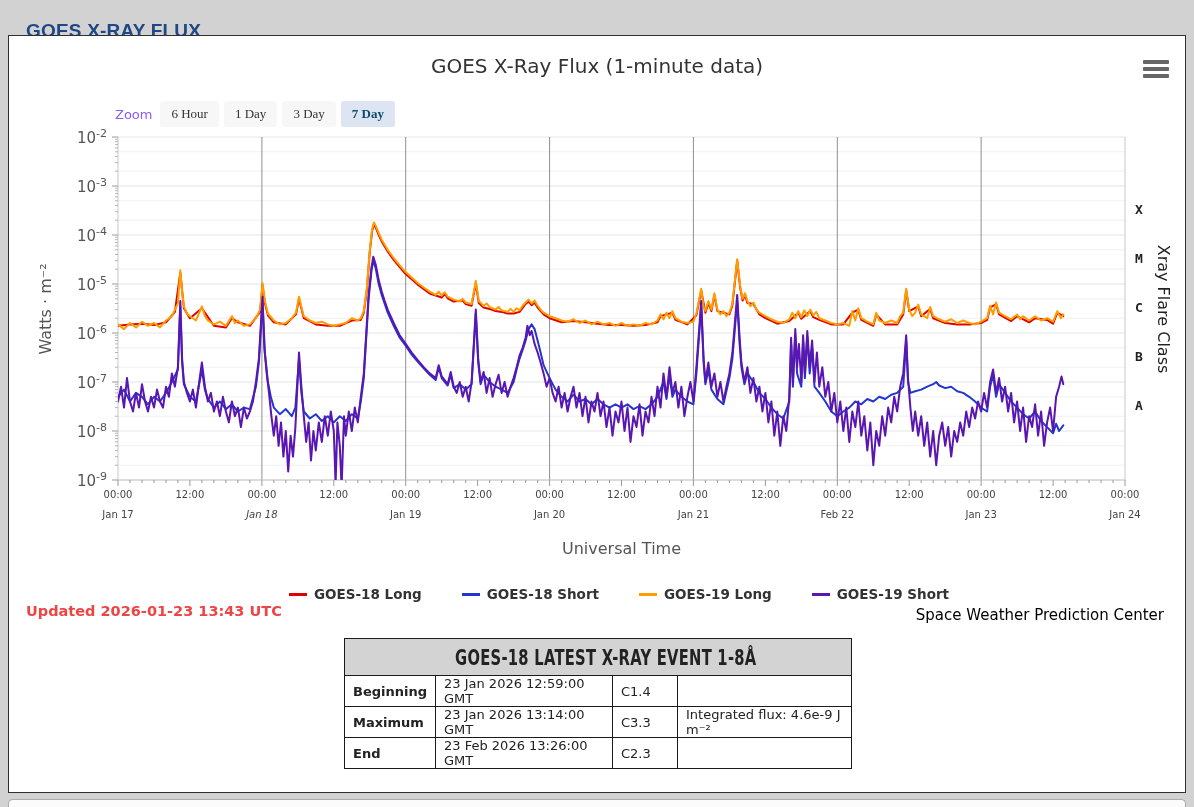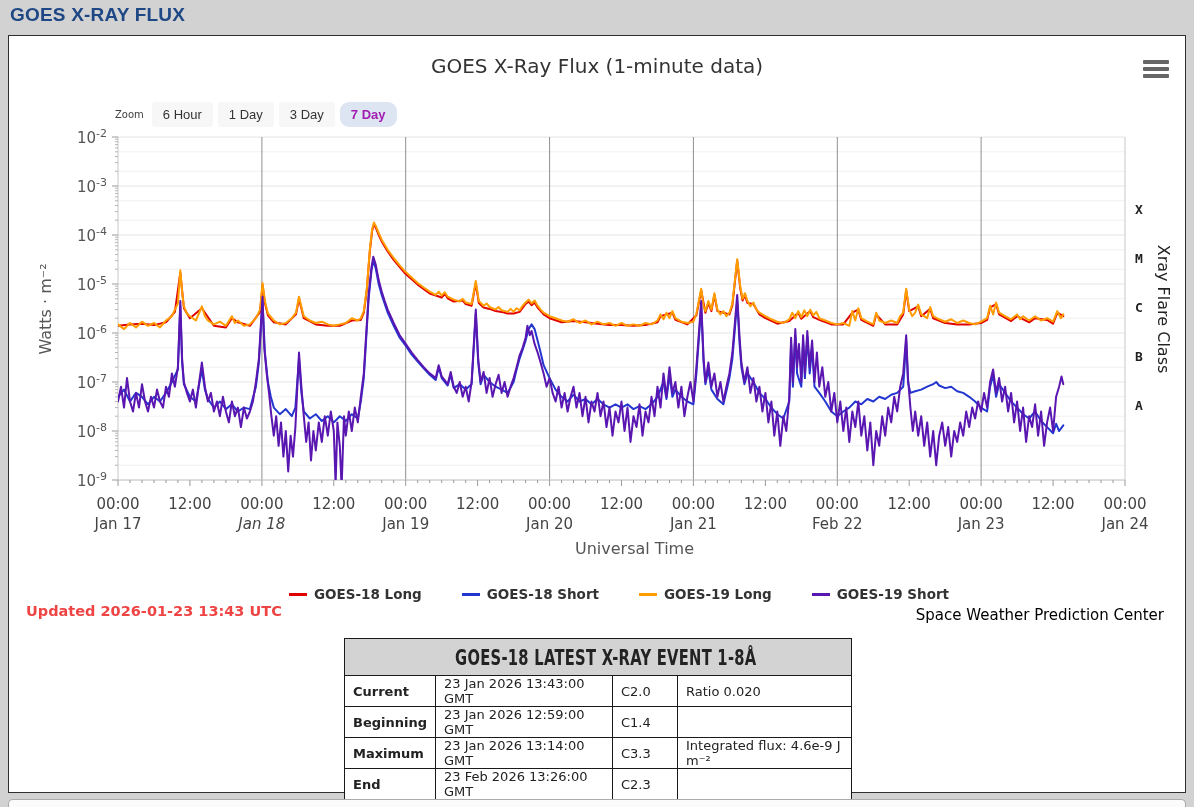--- a/index.html
+++ b/index.html
@@ -3,56 +3,56 @@
 <meta charset="utf-8">
 <style>
   html,body{margin:0;padding:0;}
   body{
     width:1194px;height:807px;position:relative;overflow:hidden;
     background:#d2d2d2;
     font-family:"DejaVu Sans","Liberation Sans",sans-serif;
   }
   .page-header{position:absolute;left:10px;top:4px;}
   .page-header h1{
-    margin:0;font-size:19px;font-weight:bold;color:#1e4785;
+    margin:16px;font-size:19px;font-weight:bold;color:#1e4785;
     font-family:"Liberation Sans",sans-serif;letter-spacing:0.2px;
   }
   .panel{
     position:absolute;left:8px;top:35px;width:1178px;height:758px;
     background:#ffffff;border:1px solid #2f2f2f;box-sizing:border-box;
   }
   .chart-title{
     position:absolute;left:0;top:18px;width:100%;text-align:center;
     font-size:20px;color:#333;
   }
   .menu-btn{position:absolute;right:16px;top:24px;width:26px;height:20px;cursor:pointer;}
   .menu-btn .bar{height:4px;background:#666;border-radius:1px;margin-bottom:3px;}
   .zoom-row{position:absolute;left:106px;top:66px;display:flex;align-items:center;height:24px;}
-  .zoom-label{font-size:10px;color:#404040;margin-right:8px;}
+  .zoom-label{font-size:13px;color:#8b5cf6;margin-right:8px;}
   .zoom-btn{
     font-size:13px;color:#333;background:#f7f7f7;border:none;border-radius:3px;
-    padding:5px 11px;margin-right:5px;cursor:pointer;font-family:Liberation Sans, sans-serif;text-align:center;
-  }
-  .zoom-btn.selected{background:#dde4f2;color:#a21caf;font-weight:bold;border-radius:9px;}
+    padding:5px 11px;margin-right:5px;cursor:pointer;font-family:Liberation Serif, serif;text-align:center;
+  }
+  .zoom-btn.selected{background:#dde4f2;color:#0c4a6e;font-weight:bold;}
   #chart-area{position:absolute;left:0;top:0;width:1178px;height:758px;}
   #chart-svg{position:absolute;left:0;top:0;}
   .ylab{position:absolute;width:54px;text-align:right;font-size:15px;color:#555;}
   .ylab sup{font-size:11px;}
-  .xlab{position:absolute;width:70px;text-align:center;font-size:15px;color:#444;margin-top:6px;}
+  .xlab{position:absolute;width:70px;text-align:center;font-size:10px;color:#444;}
   .flare-lab{position:absolute;width:20px;font-size:13px;font-weight:bold;color:#222;font-family:"DejaVu Sans Mono","Liberation Mono",monospace;}
   .axis-title-y{
     position:absolute;left:36px;top:273px;transform:translate(-50%,-50%) rotate(-90deg);
     font-size:16px;color:#555;white-space:nowrap;
   }
   .axis-title-y2{
     position:absolute;left:1154px;top:273px;transform:translate(-50%,-50%) rotate(90deg);
     font-size:16px;color:#222;white-space:nowrap;
   }
   .axis-title-x{
-    position:absolute;left:122px;top:503px;width:1007px;text-align:center;
+    position:absolute;left:109px;top:503px;width:1007px;text-align:center;
     font-size:16px;color:#555;
   }
   .legend{
     position:absolute;left:0;top:550px;width:100%;display:flex;justify-content:center;
     align-items:center;gap:40px;margin-left:22px;
   }
   .legend-item{display:flex;align-items:center;cursor:pointer;}
   .legend-dash{display:inline-block;width:18px;height:3px;margin-right:7px;}
   .legend-text{font-size:13.5px;font-weight:bold;color:#333;}
   .updated{position:absolute;left:17px;top:567px;font-size:14.5px;font-weight:bold;color:#ef4444;}
@@ -361,26 +361,20 @@
 
   <div class="updated">Updated 2026-01-23 13:43 UTC</div>
   <div class="credit">Space Weather Prediction Center</div>
 
   <table class="event">
     <tbody>
         <tr>
       <th colspan="4"><span class="evt-title">GOES-18 LATEST X-RAY EVENT 1-8Å</span></th>
     </tr>
     <tr>
-      <td class="lbl">Current</td>
-      <td class="tme">23 Jan 2026 13:43:00 GMT</td>
-      <td class="cls">C2.0</td>
-      <td class="inf">Ratio 0.020</td>
-    </tr>
-    <tr>
       <td class="lbl">Beginning</td>
       <td class="tme">23 Jan 2026 12:59:00 GMT</td>
       <td class="cls">C1.4</td>
       <td class="inf"></td>
     </tr>
     <tr>
       <td class="lbl">Maximum</td>
       <td class="tme">23 Jan 2026 13:14:00 GMT</td>
       <td class="cls">C3.3</td>
       <td class="inf">Integrated flux: 4.6e-9 J m⁻²</td>

